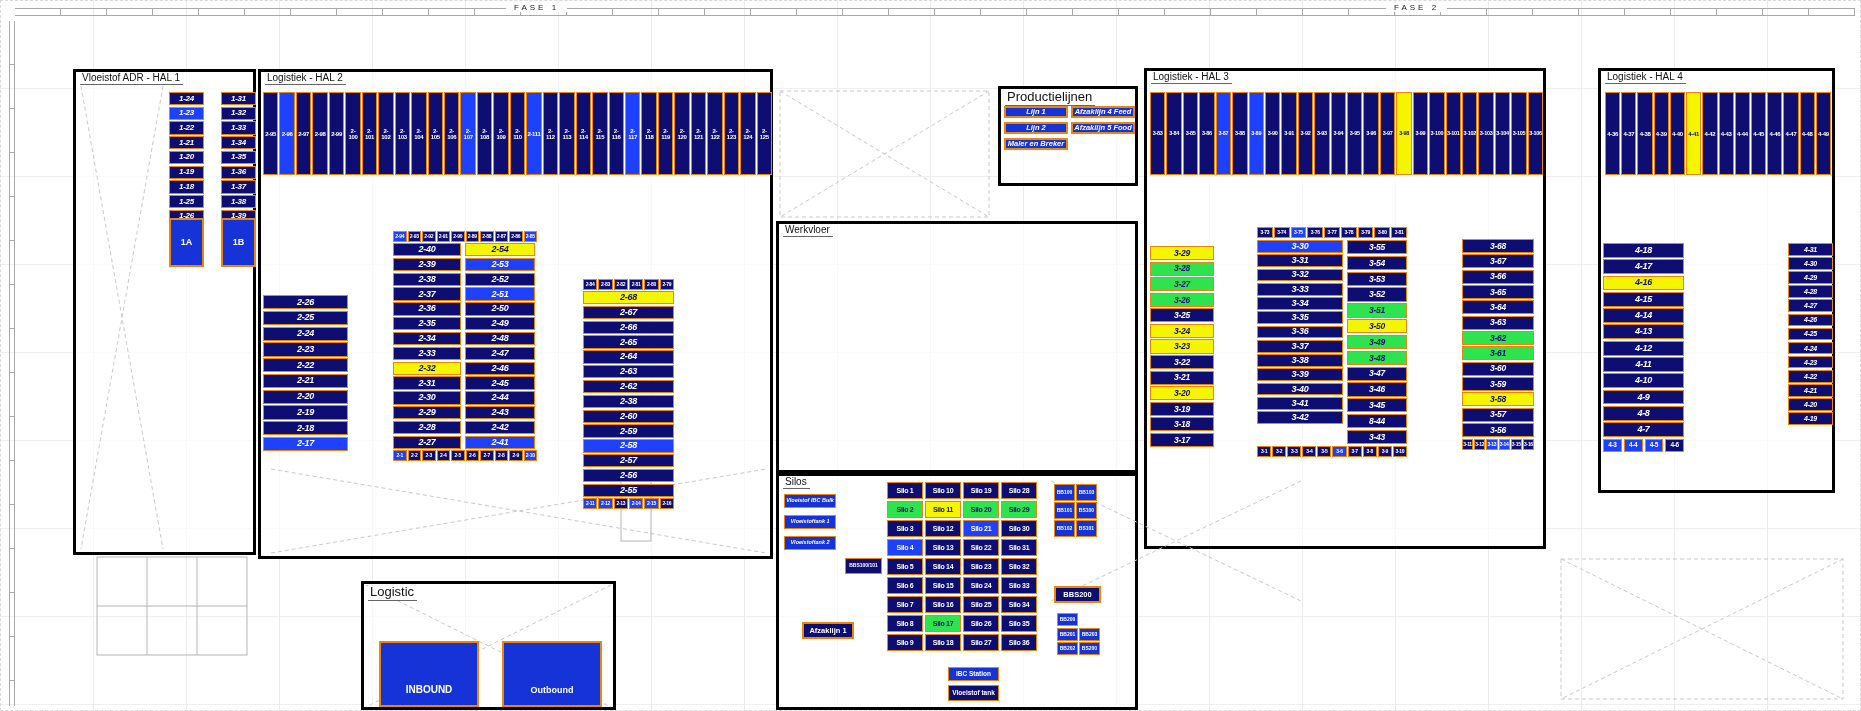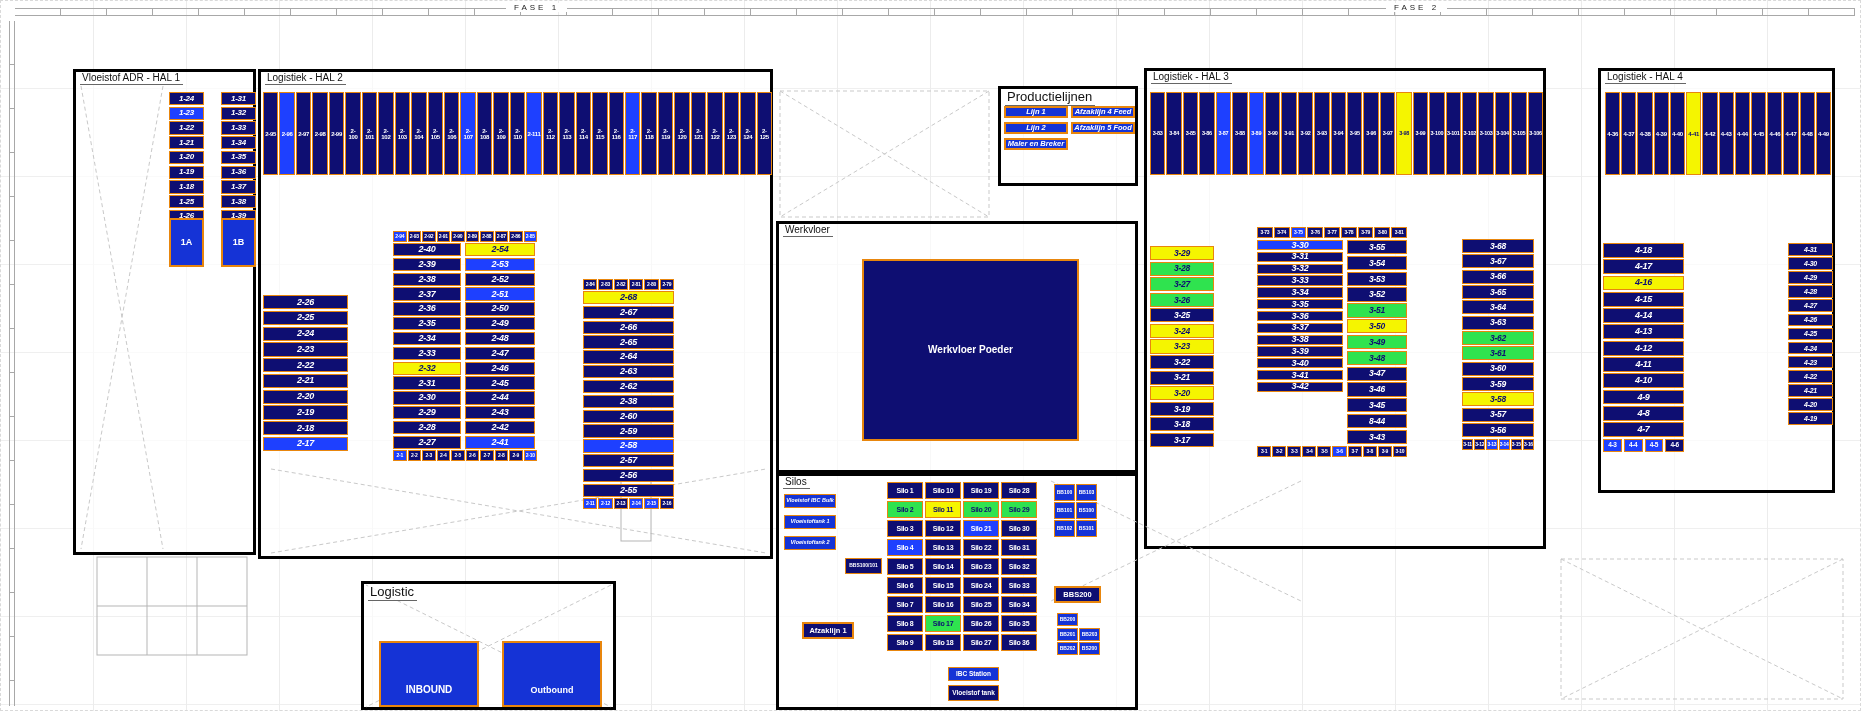--- a/index.html
+++ b/index.html
@@ -268,21 +268,20 @@
       <div class="vlist" style="width:64px;height:42px;gap:4px;font-size:7.5px;">
 
       <div class="btn">Afzaklijn 4 Feed</div>
           <div class="btn">Afzaklijn 5 Food</div>
         </div>
     </div>
   </div>
 
   <div class="zone abs" style="left:775px;top:220px;width:362px;height:252px;">
     <div class="zone-title">Werkvloer</div>
-    <div class="abs navybox" style="left:83px;top:35px;width:217px;height:182px;font-size:10px;">Werkvloer Poeder</div>
   </div>
 
   <div class="zone abs" style="left:775px;top:472px;width:362px;height:237px;">
     <div class="zone-title">Silos</div>
     <div class="abs vlist" style="left:5px;top:18px;width:52px;gap:7px;font-size:5.5px;">
 
     <div class="btn" style="height:14px;flex:none;border-width:1.5px;">Vloeistof IBC Bulk</div>
         <div class="btn" style="height:14px;flex:none;border-width:1.5px;">Vloeistoftank 1</div>
         <div class="btn" style="height:14px;flex:none;border-width:1.5px;">Vloeistoftank 2</div>
       </div>
@@ -401,21 +400,21 @@
           <div class="c">3-74</div>
           <div class="c s-b">3-75</div>
           <div class="c">3-76</div>
           <div class="c">3-77</div>
           <div class="c">3-78</div>
           <div class="c">3-79</div>
           <div class="c">3-80</div>
           <div class="c">3-81</div>
         </div>
       <div style="display:flex;gap:4px;margin-top:2px;">
-        <div class="vlist" style="width:86px;height:152px;font-size:9px;">
+        <div class="vlist" style="width:86px;height:184px;font-size:9px;">
 
         <div class="c s-b">3-30</div>
             <div class="c">3-31</div>
             <div class="c">3-32</div>
             <div class="c">3-33</div>
             <div class="c">3-34</div>
             <div class="c">3-35</div>
             <div class="c">3-36</div>
             <div class="c">3-37</div>
             <div class="c">3-38</div>

